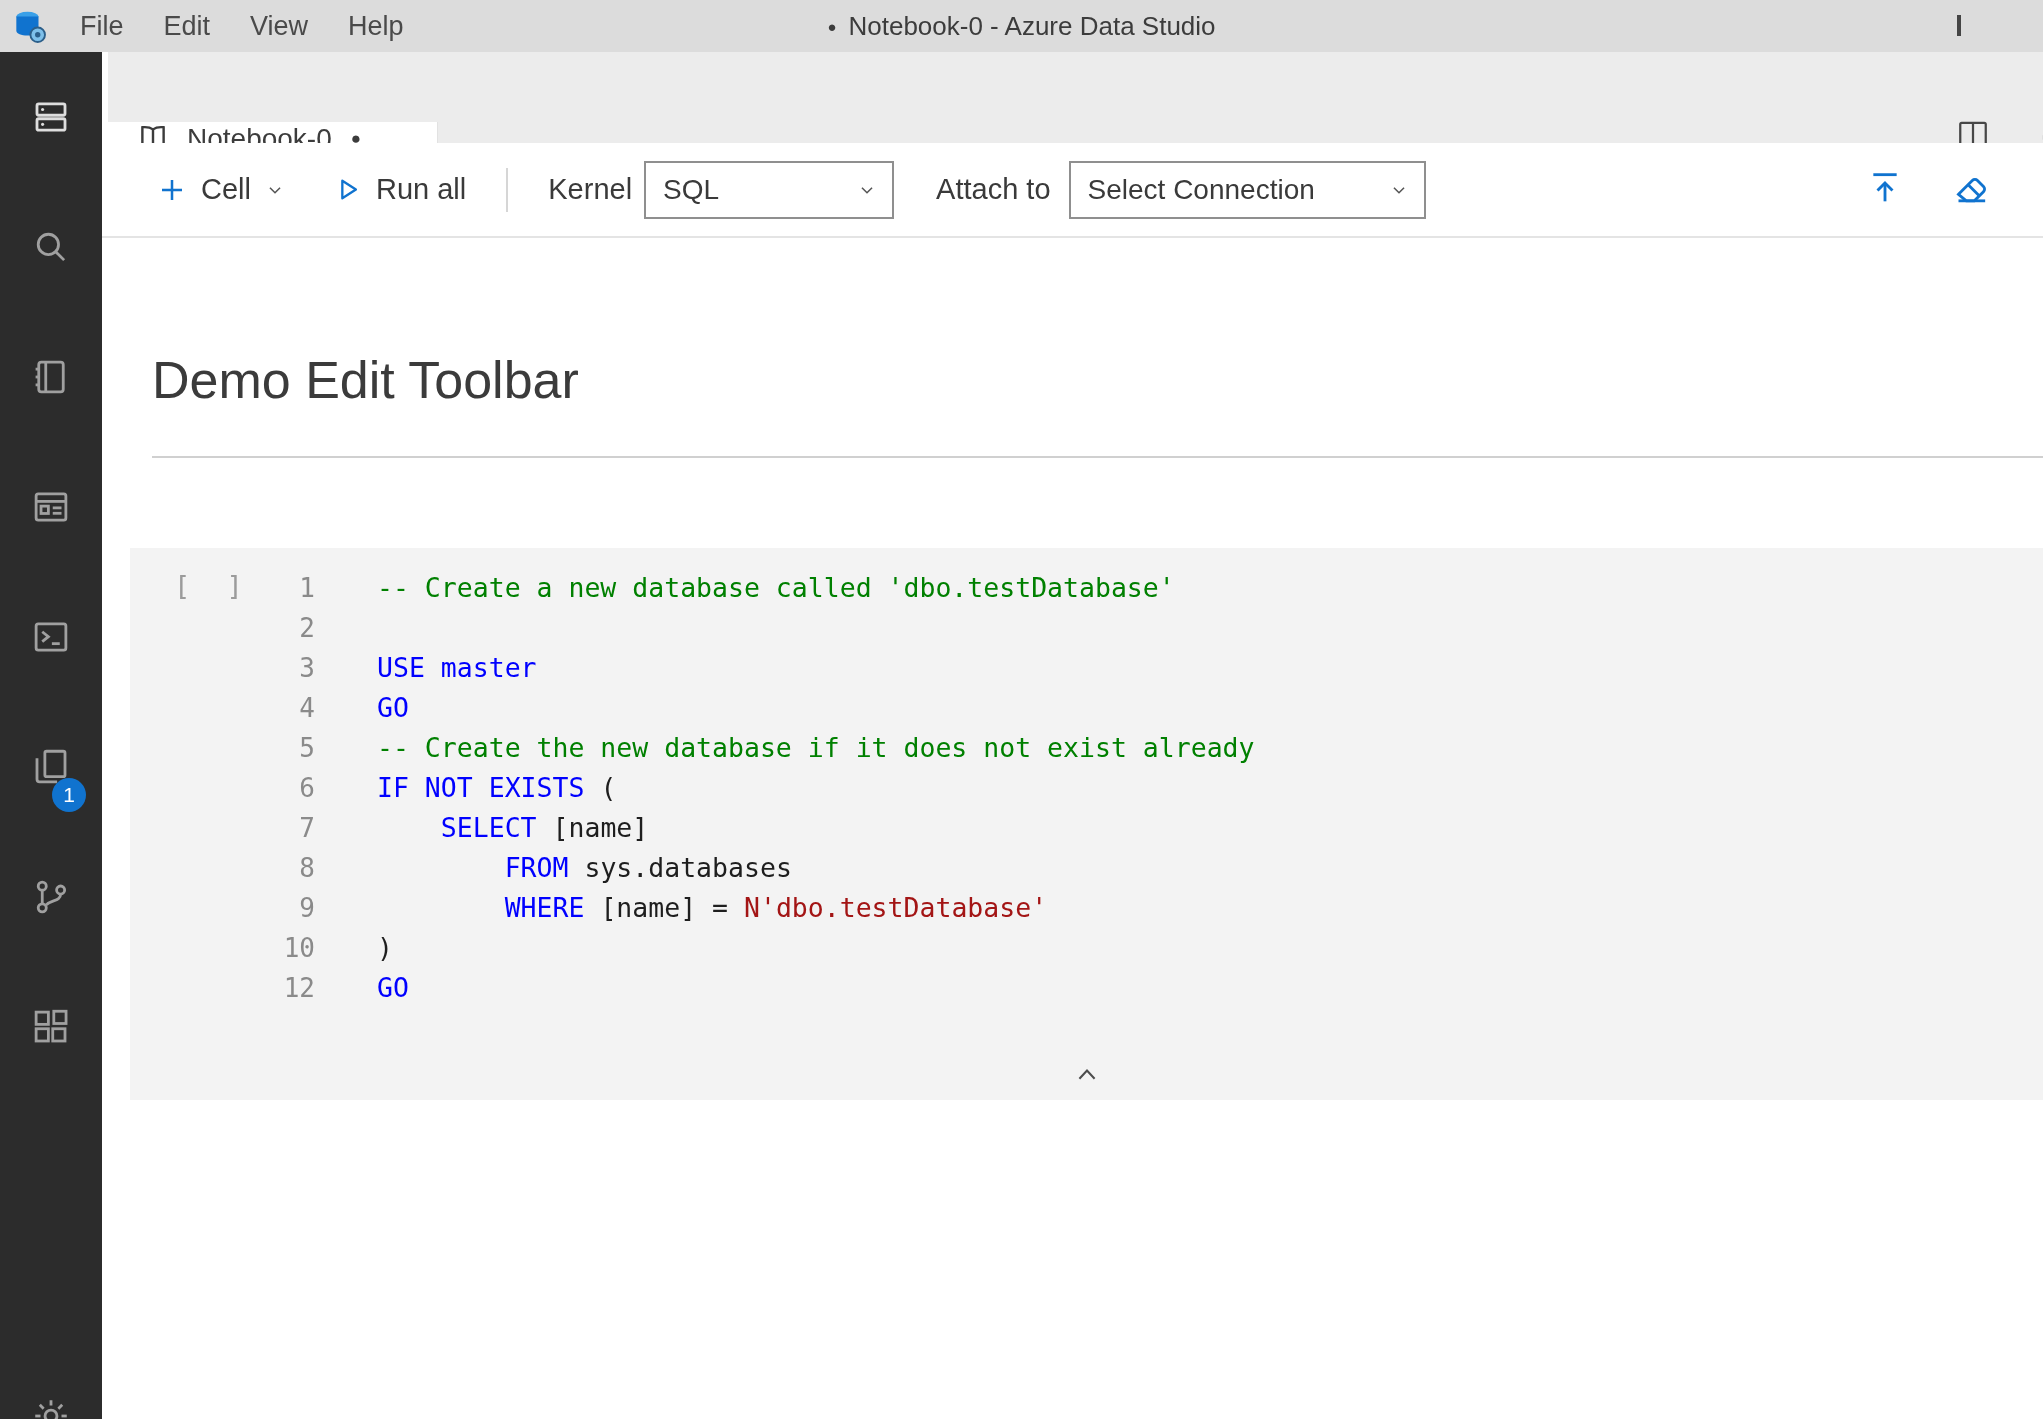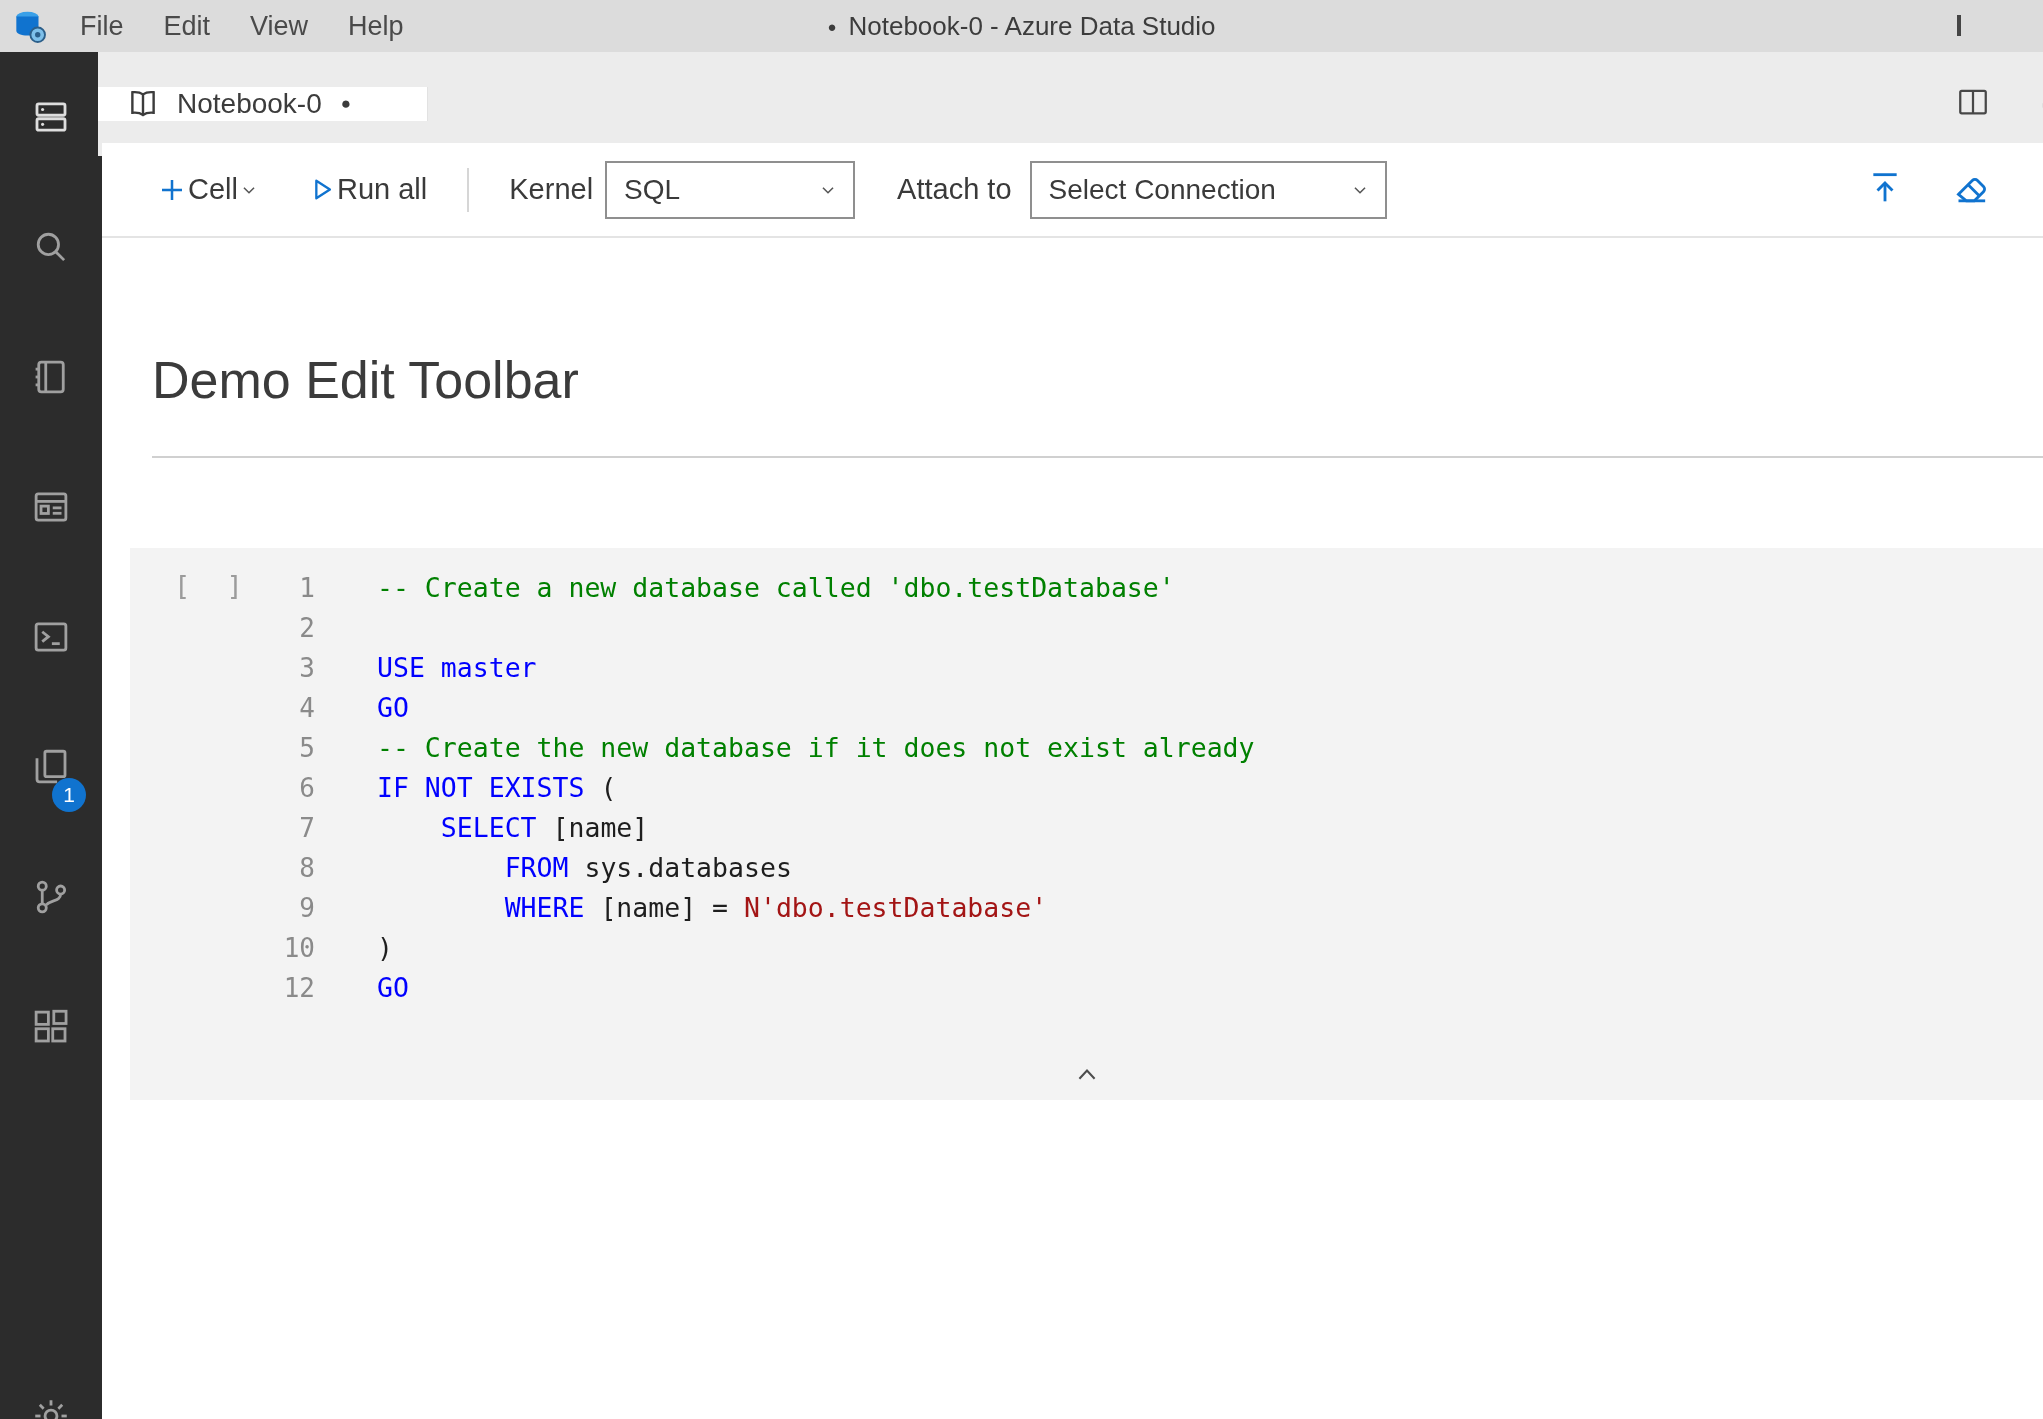--- a/index.html
+++ b/index.html
@@ -22,35 +22,35 @@
   .activitybar{position:absolute;left:0;top:52px;width:102px;bottom:0;background:#2c2c2c;overflow:hidden;}
   .ab-item{height:130px;display:flex;align-items:center;justify-content:center;position:relative;color:#a0a0a0;}
   .ab-item.active{color:#dedede;}
   .ab-item svg{width:42px;height:42px;stroke:currentColor;fill:none;stroke-width:1.6;}
   .ab-badge{position:absolute;right:16px;bottom:20px;width:34px;height:34px;border-radius:50%;
     background:#1073cf;color:#fff;font-size:21px;display:flex;align-items:center;justify-content:center;}
   .ab-bottom{position:absolute;bottom:-18px;left:0;width:102px;display:flex;justify-content:center;color:#a0a0a0;}
   .ab-bottom svg{width:42px;height:42px;stroke:currentColor;fill:none;stroke-width:1.6;}
 
   
-  .tabbar{position:absolute;left:98px;top:52px;right:0;height:104px;background:#ececec;
-    display:flex;align-items:center;overflow:hidden;}
+  .tabbar{position:absolute;left:108px;top:52px;right:0;height:104px;background:#ececec;
+    display:flex;align-items:flex-end;overflow:hidden;}
   .tab{background:#fff;width:330px;display:flex;align-items:center;padding-left:28px;gap:17px;
     border-right:1px solid #e2e2e2;}
   .tab svg{width:34px;height:34px;stroke:#3c3c3c;fill:none;stroke-width:1.7;}
   .tab-label{font-size:28px;color:#3c3c3c;}
   .tab-dirty{font-size:17px;color:#3c3c3c;margin-left:2px;}
   .tab-actions{margin-left:auto;display:flex;align-items:center;padding-right:52px;position:relative;}
   .tab-actions svg{width:36px;height:36px;stroke:#474747;fill:none;stroke-width:1.5;}
   .more-dots{position:absolute;right:-30px;top:50%;transform:translateY(-50%);font-size:34px;color:#555;}
 
   
   .nbtoolbar{position:absolute;left:102px;top:143px;right:0;height:95px;background:#fff;
     border-bottom:2px solid #e4e4e4;display:flex;align-items:center;padding-left:54px;}
-  .tb-btn{display:flex;align-items:center;cursor:default;}
+  .tb-btn{display:flex;align-items:center;gap:13px;cursor:default;}
   .tb-btn .lbl{font-size:29px;color:#3a3a3a;}
   .icon-plus{width:32px;height:32px;stroke:#1073cf;stroke-width:1.9;fill:none;}
   .icon-chev{width:22px;height:22px;stroke:#555;stroke-width:1.7;fill:none;}
   .icon-play{width:31px;height:31px;stroke:#1073cf;stroke-width:1.8;fill:none;stroke-linejoin:round;}
   .runall{margin-left:46px;}
   .tb-divider{width:2px;height:44px;background:#d6d6d6;margin:0 40px;}
   .tb-label{font-size:29px;color:#3a3a3a;}
   .select{height:58px;border:2px solid #8f8f8f;background:#fff;display:flex;align-items:center;
     justify-content:space-between;padding:0 14px 0 17px;}
   .select .val{font-size:28px;color:#3a3a3a;}

